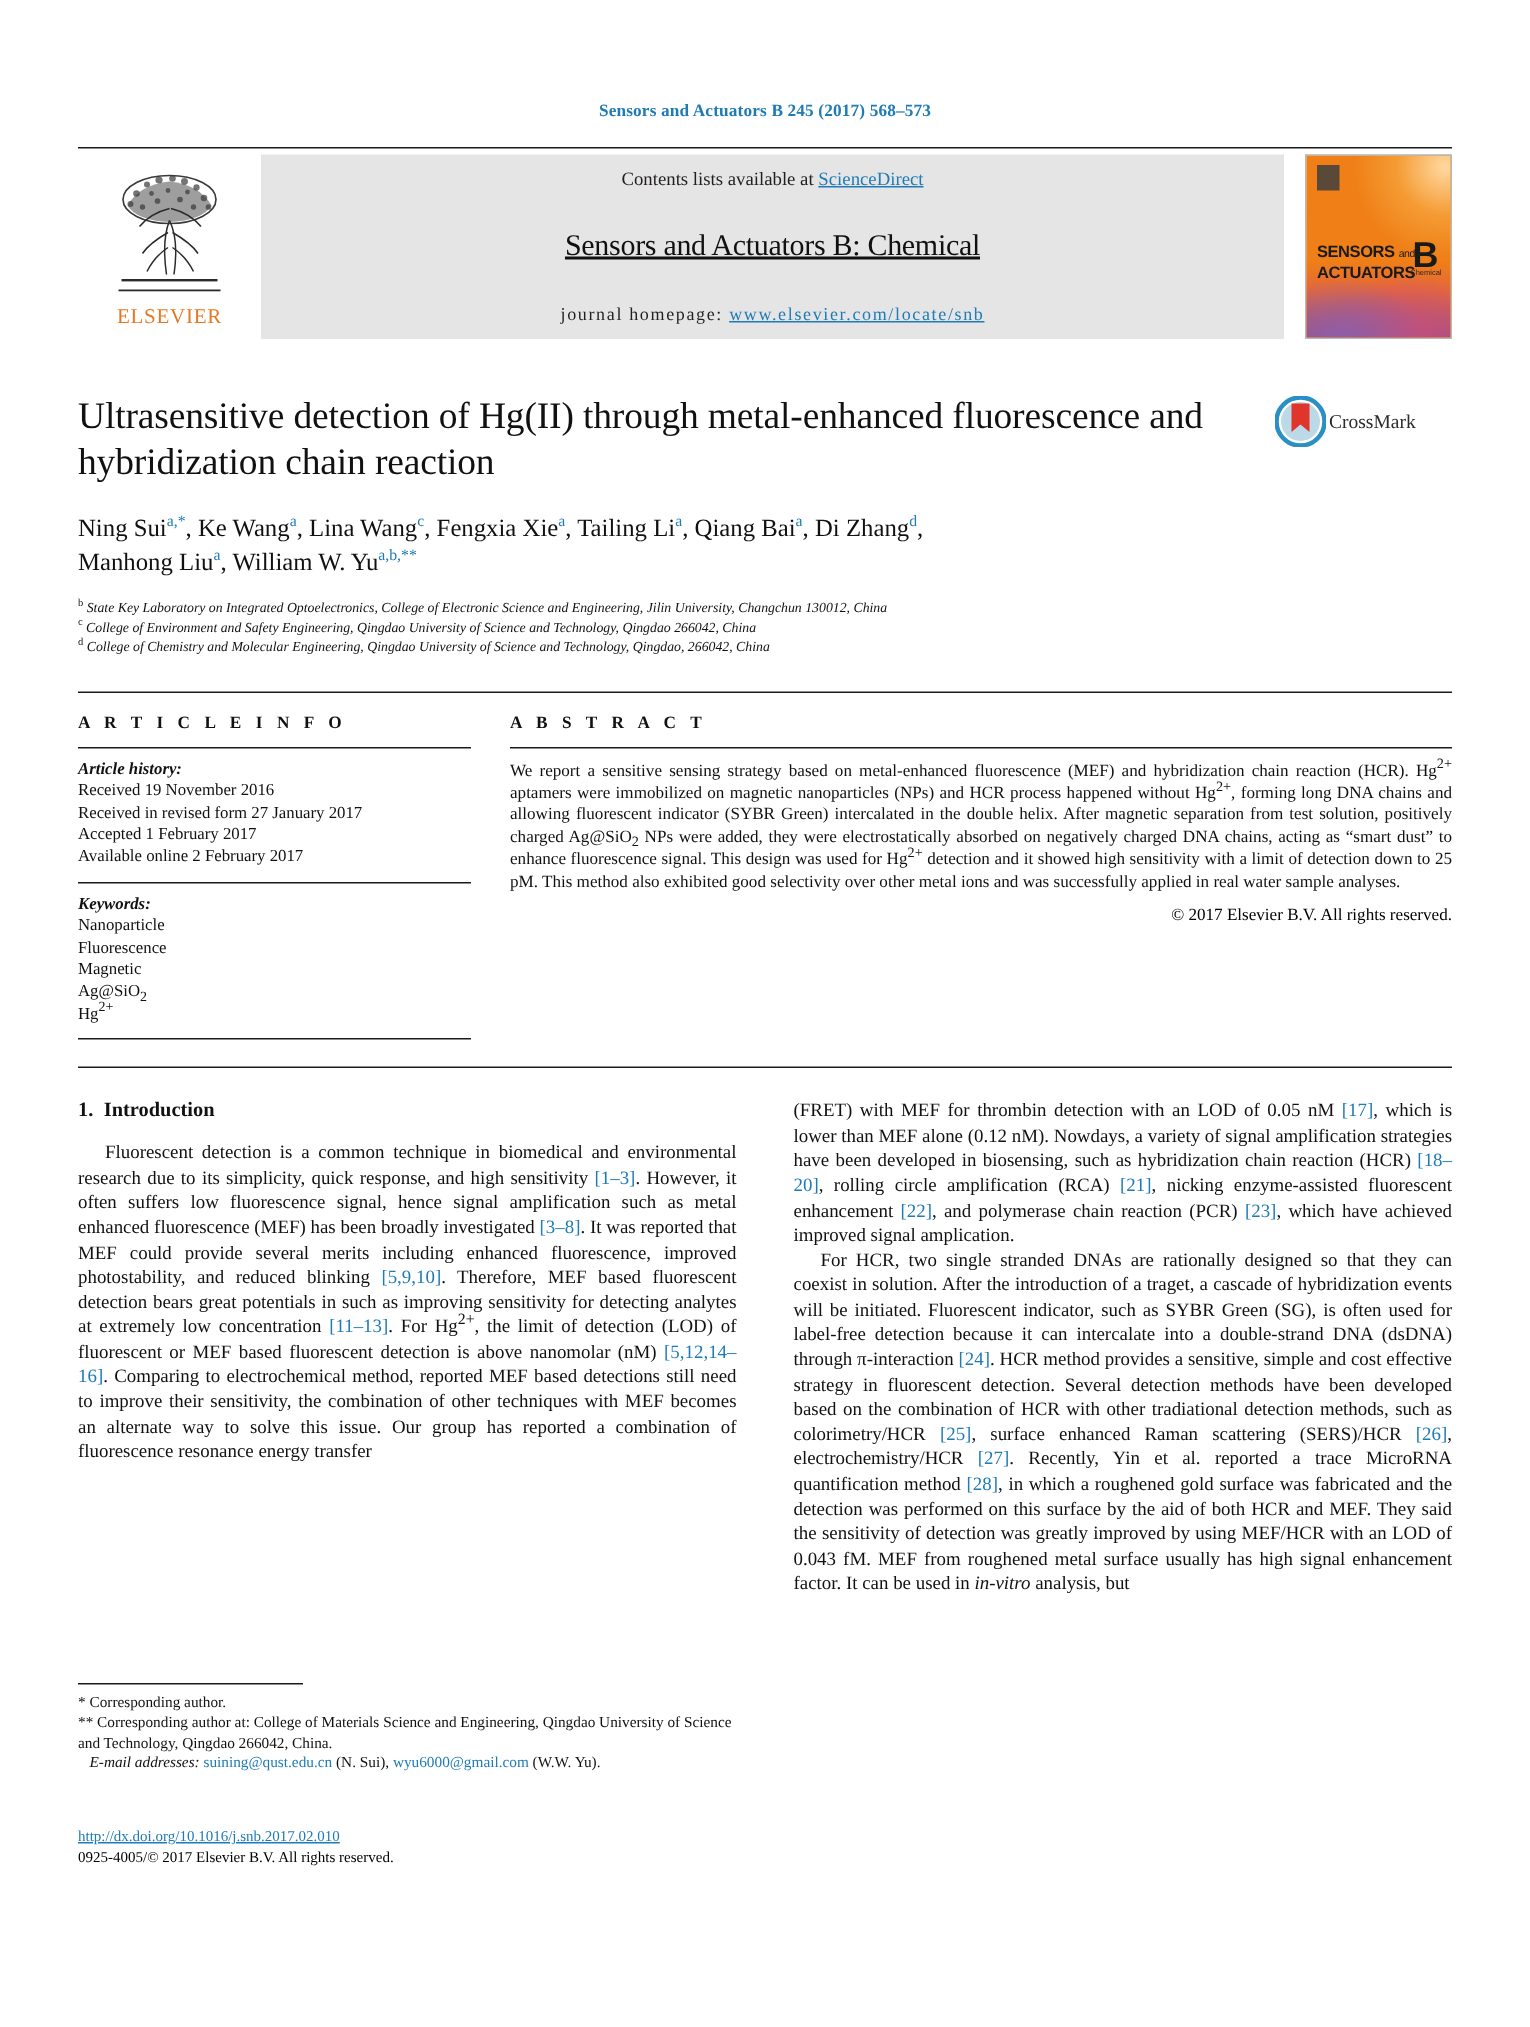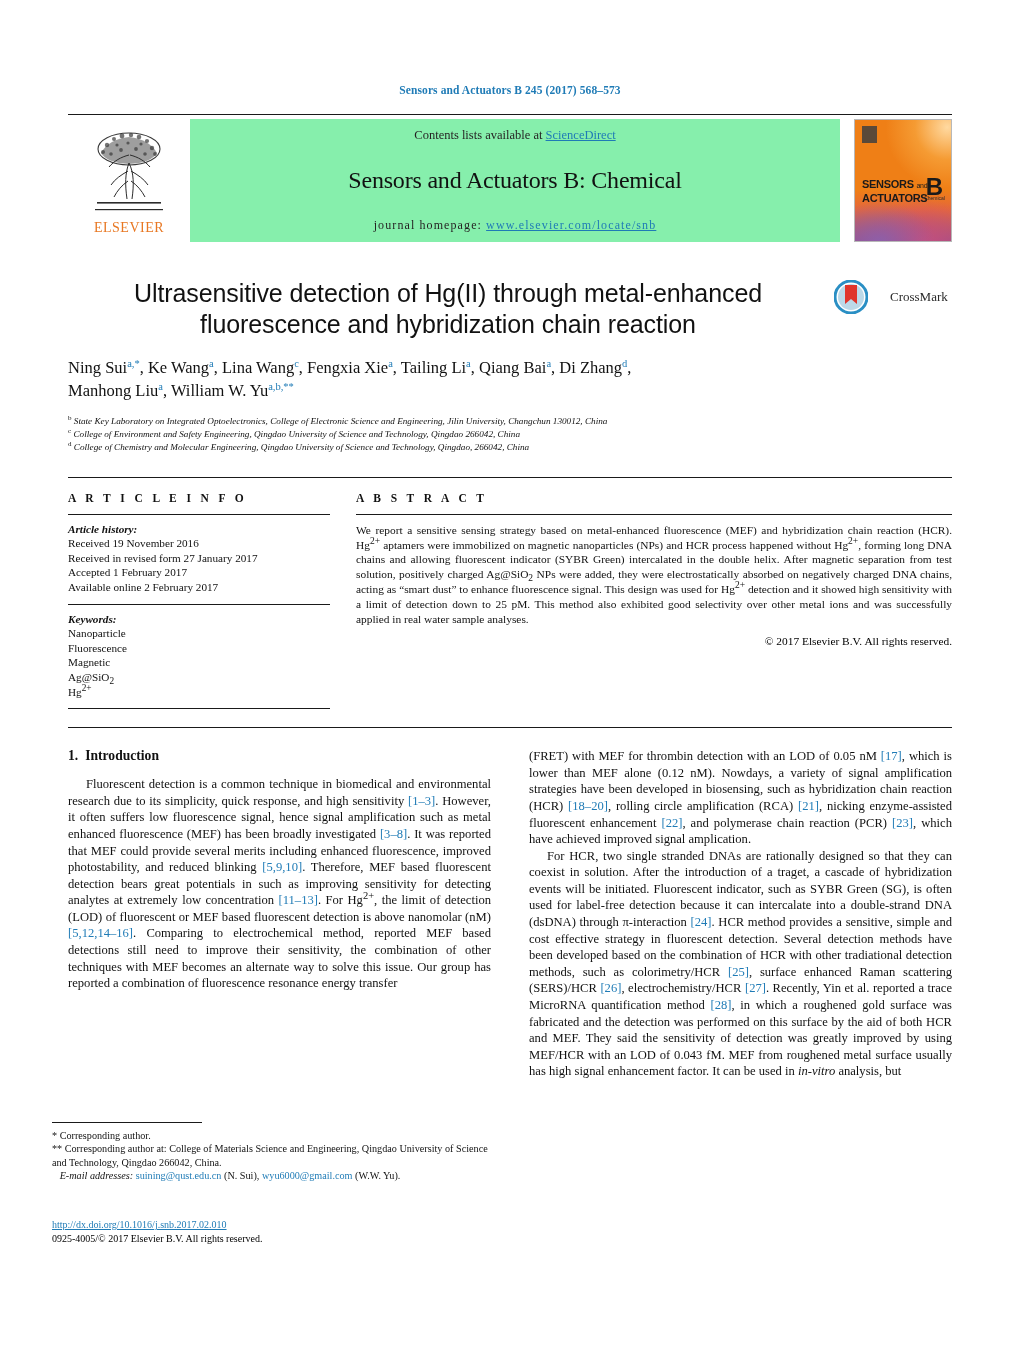--- a/index.html
+++ b/index.html
@@ -12,21 +12,21 @@
     height: 1351px;
     font-family: "Liberation Serif", serif;
     color: #000000;
     position: relative;
     overflow: hidden;
   }
   .page {
     width: 1020px;
     height: 1351px;
     position: relative;
-    padding: 16px;
+    padding: 0;
     box-sizing: border-box;
   }
 
   
   .running-head {
     text-align: center;
     font-family: "Liberation Serif", serif;
     font-size: 11.5px;
     font-weight: bold;
     color: #1f7bb6;
@@ -62,39 +62,40 @@
   .elsevier-word {
     font-family: "Liberation Serif", serif;
     font-size: 14px;
     letter-spacing: 0.5px;
     color: #e87722;
     font-weight: 400;
     margin-top: 1px;
   }
   .masthead-center {
     flex: 1 1 auto;
-    background: #86efac;
+    background: #e5e5e5;
     display: flex;
     flex-direction: column;
     justify-content: space-between;
     align-items: center;
     padding: 9px 0 9px 0;
     box-sizing: border-box;
   }
   .contents-line {
     font-size: 12.5px;
     color: #231f20;
     font-family: "Liberation Serif", serif;
   }
   .contents-line .sd { color: #1f7bb6; }
   .journal-title {
-    font-size: 24px;
+    font-size: 20px;
     font-family: "Liberation Serif", serif;
     color: #111111;
     letter-spacing: -0.2px;
+    text-decoration: underline;
   }
   .homepage-line {
     font-size: 12px;
     letter-spacing: 1.1px;
     font-family: "Liberation Serif", serif;
     color: #231f20;
   }
   .homepage-line .url { color: #1f7bb6; }
   .cover-thumb {
     flex: 0 0 96px;
@@ -140,37 +141,36 @@
     font-family: "Liberation Sans", sans-serif;
     font-size: 5px; color: #2a2a2a;
   }
 
   
   .title-block {
     margin: 38px 52px 0 52px;
     position: relative;
   }
   .article-title {
-    font-family: Liberation Sans, sans-serif;
+    font-family: Liberation Serif, serif;
     font-size: 25px;
     line-height: 31px;
     font-weight: 400;
     color: #111;
     max-width: 760px;
     letter-spacing: -0.1px;
-    text-align: center;
   }
   .crossmark {
     position: absolute;
     right: 0;
     top: 2px;
     width: 118px;
     display: flex;
     align-items: center;
-    gap: 22px;
+    gap: 2px;
   }
   .cm-label {
     font-family: "Liberation Serif", serif;
     font-size: 13px;
     color: #2b2b2b;
   }
   .authors {
     margin-top: 16px;
     font-family: "Liberation Serif", serif;
     font-size: 16.5px;

